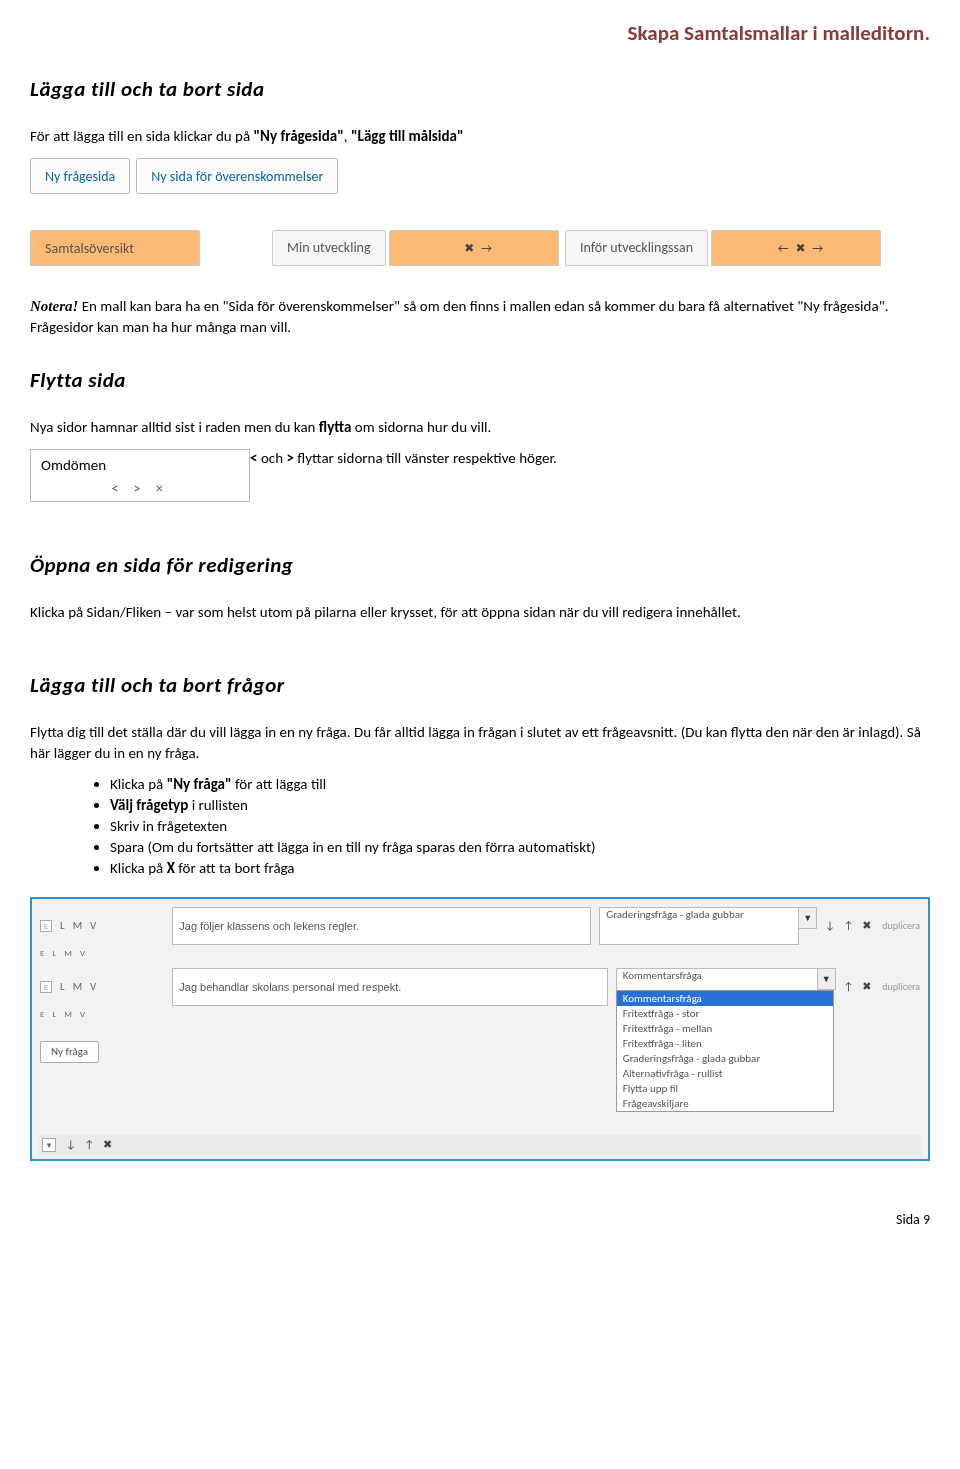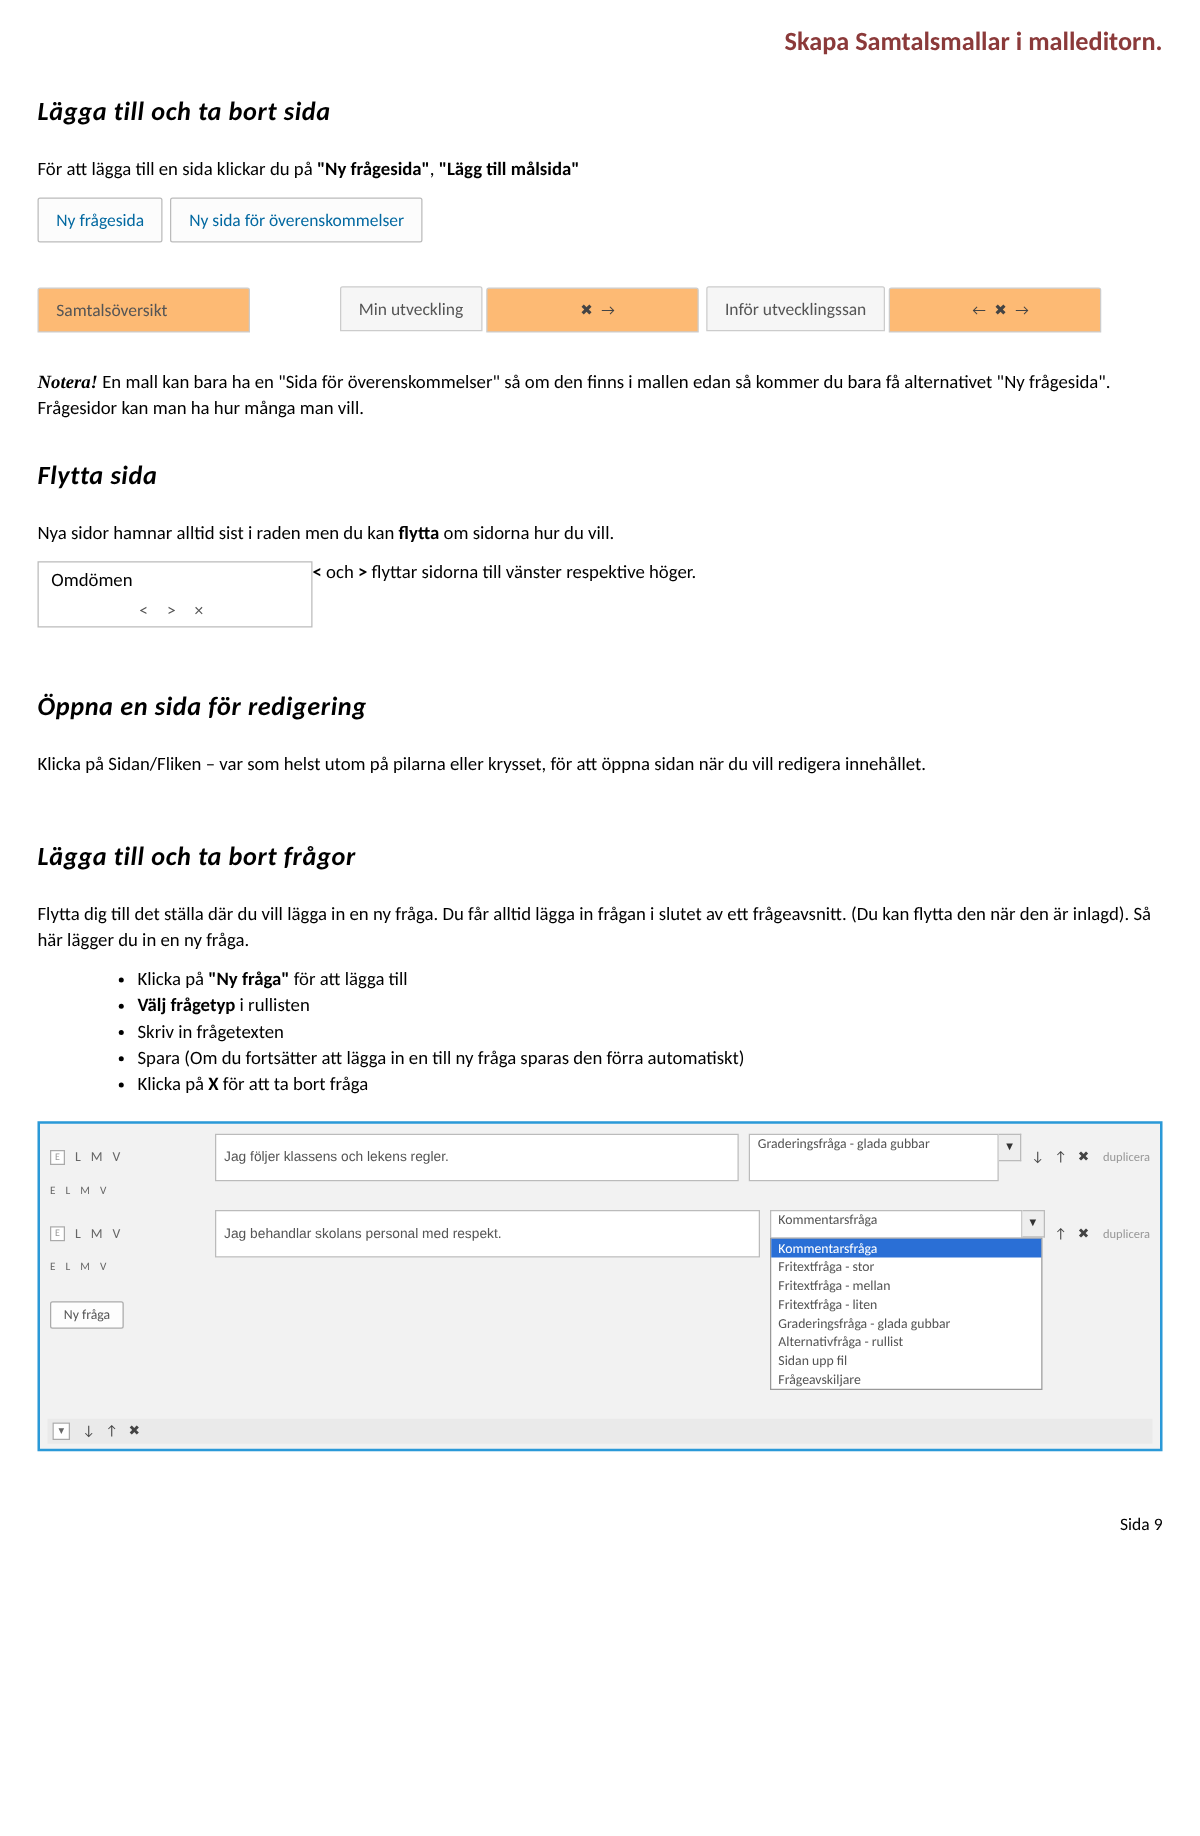--- a/index.html
+++ b/index.html
@@ -278,21 +278,21 @@
         <div class="ed-select" style="flex:1;">Kommentarsfråga</div>
         <div class="ed-caret">▼</div>
       </div>
       <div class="dropdown-menu">
         <div class="opt sel">Kommentarsfråga</div>
         <div class="opt">Fritextfråga - stor</div>
         <div class="opt">Fritextfråga - mellan</div>
         <div class="opt">Fritextfråga - liten</div>
         <div class="opt">Graderingsfråga - glada gubbar</div>
         <div class="opt">Alternativfråga - rullist</div>
-        <div class="opt">Sidan upp fil</div>
+        <div class="opt">Flytta upp fil</div>
         <div class="opt">Frågeavskiljare</div>
       </div>
     </div>
     <span class="ed-icons"><span>↑ ✖</span></span>
     <span class="ed-dup">duplicera</span>
   </div>
   <div class="ed-row" style="padding-top:0;">
     <span style="font-size:9px;">E</span>
     <span style="font-size:9px;">L</span>
     <span style="font-size:9px;">M</span>

